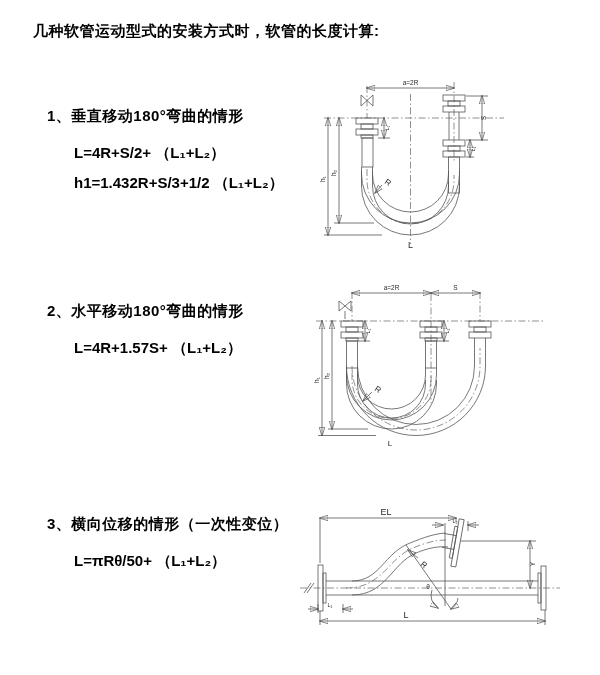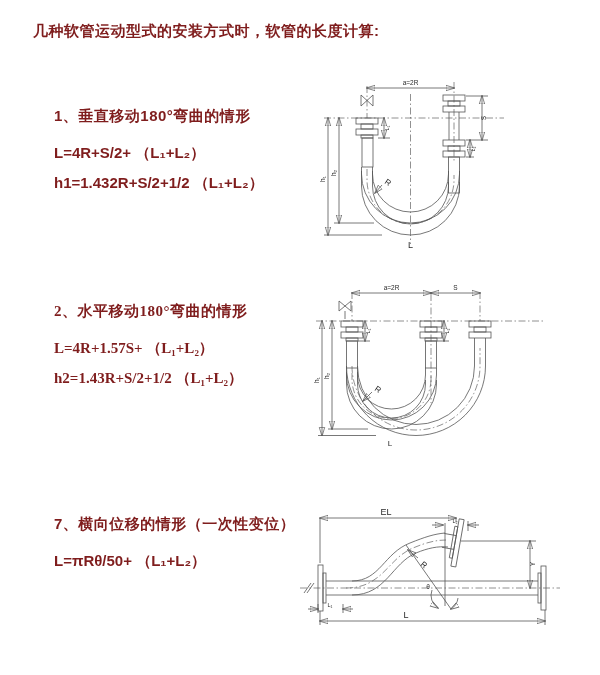--- a/index.html
+++ b/index.html
@@ -1,46 +1,46 @@
 <!DOCTYPE html>
 <html><head>
 <meta charset="utf-8">
 <style>
   html,body{margin:0;padding:0;background:#e8e8e8;}
   .page{
     position:relative;width:600px;height:675px;background:#ffffff;
-    font-family:"Liberation Sans",sans-serif;color:#7f1d1d;overflow:hidden;
+    font-family:"Liberation Sans",sans-serif;color:#000000;overflow:hidden;
   }
   .doc-title{
     position:absolute;left:33px;top:22px;margin:0;
     font-size:15px;font-weight:700;letter-spacing:0.5px;
   }
-  .text-col{position:absolute;left:54px;width:270px;}
+  .text-col{position:absolute;left:47px;width:270px;}
   .sec-heading{font-size:15px;font-weight:700;margin:0 0 12px 0;letter-spacing:0.5px;}
-  .formula{font-size:15px;font-weight:700;line-height:30px;white-space:nowrap;}
+  .formula{font-size:15px;font-weight:700;margin-left:27px;line-height:30px;white-space:nowrap;}
   .diagram{position:absolute;margin:0;}
   .dwg line,.dwg path,.dwg rect{stroke:#555;stroke-width:0.8;fill:none;}
   .dwg .cl{stroke-dasharray:7 2.5 1.5 2.5;stroke-width:0.65;}
   .dwg text{fill:#2a2a2a;stroke:none;font-family:"Liberation Sans",sans-serif;}
   .t-dim{font-size:6.5px;}
   .t-sm{font-size:5.5px;}
   .t-big{font-size:9px;}
   .t-r{font-size:8px;}
 </style>
 </head>
 <body>
 
 <div class="page">
 
   <h1 class="doc-title">几种软管运动型式的安装方式时，软管的长度计算:</h1>
 
   <div class="text-col" style="top:107px;">
     <div class="sec-heading">1、垂直移动180°弯曲的情形</div>
     <div class="formula">L=4R+S/2+ （L₁+L₂）</div>
-    <div class="formula">h1=1.432R+S/2+1/2 （L₁+L₂）</div>
+    <div class="formula">h1=1.432R+S/3+1/2 （L₁+L₂）</div>
   </div>
 
   <figure class="diagram" style="left:312px;top:72px;">
     <svg class="dwg" width="250" height="185" viewBox="0 0 250 185">
       <defs>
         <marker id="ar1" viewBox="0 0 10 10" refX="9" refY="5" markerWidth="9" markerHeight="9" orient="auto-start-reverse" markerUnits="userSpaceOnUse">
           <path d="M0,2 L10,5 L0,8 Z" fill="#555" stroke="none"></path>
         </marker>
         <pattern id="br1" width="3.5" height="3.5" patternUnits="userSpaceOnUse">
           <path d="M0,3.5 L3.5,0 M0,0 L3.5,3.5" stroke="#888" stroke-width="0.5"></path>
@@ -105,24 +105,23 @@
       <text class="t-dim" x="13" y="107" text-anchor="middle" transform="rotate(-90 13 107)">h₁</text>
       <text class="t-dim" x="24" y="101" text-anchor="middle" transform="rotate(-90 24 101)">h₂</text>
 
       <line x1="70" y1="113" x2="63" y2="121" marker-end="url(#ar1)"></line>
       <text class="t-r" x="72" y="111" transform="rotate(35 72 111)">R</text>
 
       <text class="t-big" x="98.5" y="176" text-anchor="middle">L</text>
     </svg>
   </figure>
 
-  <div class="text-col" style="top:302px;font-family:Liberation Serif, serif;">
+  <div class="text-col" style="top:302px;">
     <div class="sec-heading">2、水平移动180°弯曲的情形</div>
     <div class="formula">L=4R+1.57S+ （L₁+L₂）</div>
-    <div class="formula">h2=1.43R+S/2+1/2 （L₁+L₂）</div>
   </div>
 
   <figure class="diagram" style="left:308px;top:278px;">
     <svg class="dwg" width="255" height="177" viewBox="0 0 255 177">
       <defs>
         <marker id="ar2" viewBox="0 0 10 10" refX="9" refY="5" markerWidth="9" markerHeight="9" orient="auto-start-reverse" markerUnits="userSpaceOnUse">
           <path d="M0,2 L10,5 L0,8 Z" fill="#555" stroke="none"></path>
         </marker>
         <pattern id="br2" width="3.5" height="3.5" patternUnits="userSpaceOnUse">
           <path d="M0,3.5 L3.5,0 M0,0 L3.5,3.5" stroke="#888" stroke-width="0.5"></path>
@@ -194,21 +193,21 @@
       <text class="t-dim" x="21" y="98" text-anchor="middle" transform="rotate(-90 21 98)">h₂</text>
 
       <line x1="64" y1="114" x2="55" y2="123" marker-end="url(#ar2)"></line>
       <text class="t-r" x="66" y="112" transform="rotate(35 66 112)">R</text>
 
       <text class="t-r" x="82" y="168" text-anchor="middle">L</text>
     </svg>
   </figure>
 
   <div class="text-col" style="top:515px;">
-    <div class="sec-heading">7、横向位移的情形（一次性变位）</div>
+    <div class="sec-heading">3、横向位移的情形（一次性变位）</div>
     <div class="formula">L=πRθ/50+ （L₁+L₂）</div>
   </div>
 
   <figure class="diagram" style="left:298px;top:503px;">
     <svg class="dwg" width="295" height="147" viewBox="0 0 295 147">
       <defs>
         <marker id="ar3" viewBox="0 0 10 10" refX="9" refY="5" markerWidth="9" markerHeight="9" orient="auto-start-reverse" markerUnits="userSpaceOnUse">
           <path d="M0,2 L10,5 L0,8 Z" fill="#555" stroke="none"></path>
         </marker>
       </defs>

